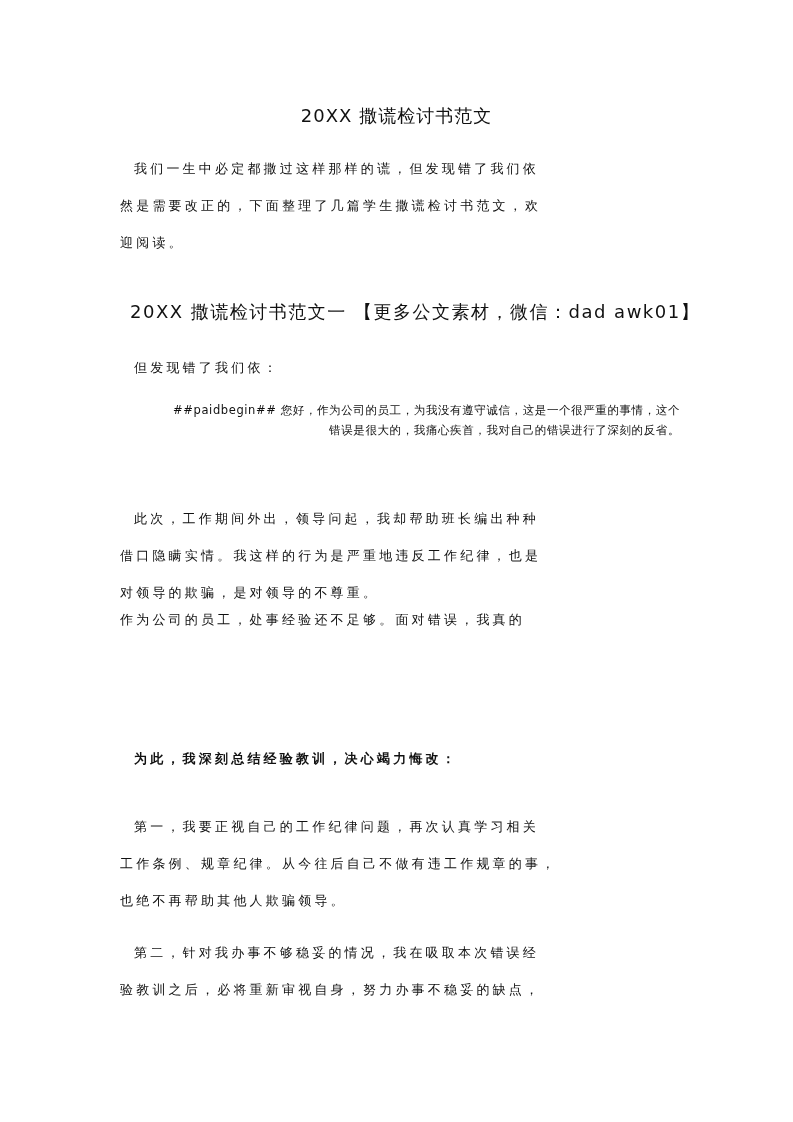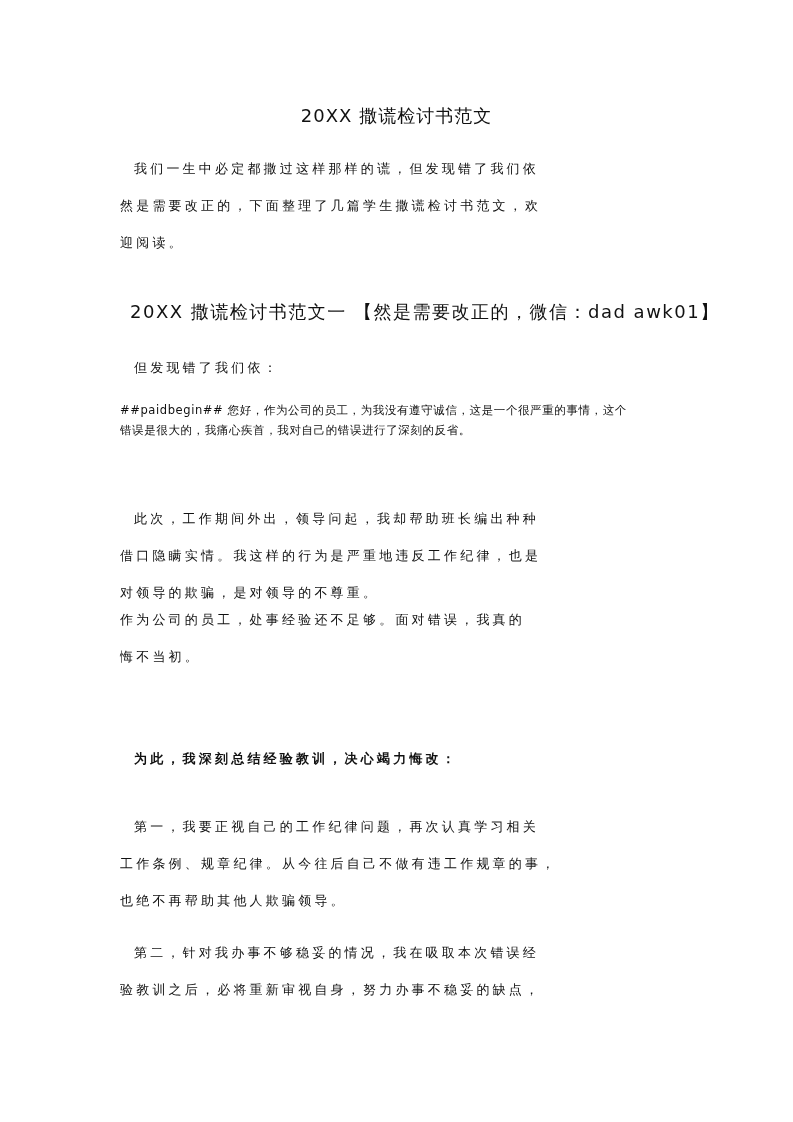--- a/index.html
+++ b/index.html
@@ -12,58 +12,57 @@
   .title {
     position: absolute; left: 0; width: 793px; top: 103px;
     text-align: center; font-size: 18px; line-height: 26px; letter-spacing: 1px;
   }
   .para { position: absolute; left: 120px; width: 560px; }
   .line {
     display: block; font-size: 13px; line-height: 37px; letter-spacing: 3.2px;
     white-space: nowrap;
   }
   .line.indent { padding-left: 14px; }
-  .small .line { font-size: 11.5px; line-height: 20px; letter-spacing: 0.6px; }
+  .small .line { font-size: 11.5px; line-height: 20px; letter-spacing: 0.6px; text-align: right; }
   .sub { font-size: 18px; letter-spacing: 1.5px; }
 </style>
 </head>
 <body>
 
 <div class="page">
 
   <div class="title">20XX 撒谎检讨书范文</div>
 
   <div class="para" style="top:150px;">
     <span class="line indent">我们一生中必定都撒过这样那样的谎，但发现错了我们依</span>
     <span class="line">然是需要改正的，下面整理了几篇学生撒谎检讨书范文，欢</span>
     <span class="line">迎阅读。</span>
   </div>
 
   <div class="para" style="top:293px; left:130px;">
-    <span class="line sub">20XX 撒谎检讨书范文一 【然是需要改正的，微信：dad awk01】</span>
+    <span class="line sub">20XX 撒谎检讨书范文一 【更多公文素材，微信：dad awk01】</span>
   </div>
 
   <div class="para" style="top:349px;">
     <span class="line indent">但发现错了我们依：</span>
   </div>
 
   <div class="para small" style="top:400px;">
     <span class="line">##paidbegin## 您好，作为公司的员工，为我没有遵守诚信，这是一个很严重的事情，这个</span>
     <span class="line">错误是很大的，我痛心疾首，我对自己的错误进行了深刻的反省。</span>
   </div>
 
   <div class="para" style="top:462px;margin-top:38px;">
     <span class="line indent">此次，工作期间外出，领导问起，我却帮助班长编出种种</span>
     <span class="line">借口隐瞒实情。我这样的行为是严重地违反工作纪律，也是</span>
     <span class="line">对领导的欺骗，是对领导的不尊重。</span>
   </div>
 
   <div class="para" style="top:601px;">
     <span class="line">作为公司的员工，处事经验还不足够。面对错误，我真的</span>
-    <span class="line">悔不当初。</span>
   </div>
 
   <div class="para" style="top:740px;font-weight:bold;">
     <span class="line indent">为此，我深刻总结经验教训，决心竭力悔改：</span>
   </div>
 
   <div class="para" style="top:809px;font-family:Liberation Mono, monospace;">
     <span class="line indent">第一，我要正视自己的工作纪律问题，再次认真学习相关</span>
     <span class="line">工作条例、规章纪律。从今往后自己不做有违工作规章的事，</span>
     <span class="line">也绝不再帮助其他人欺骗领导。</span>

